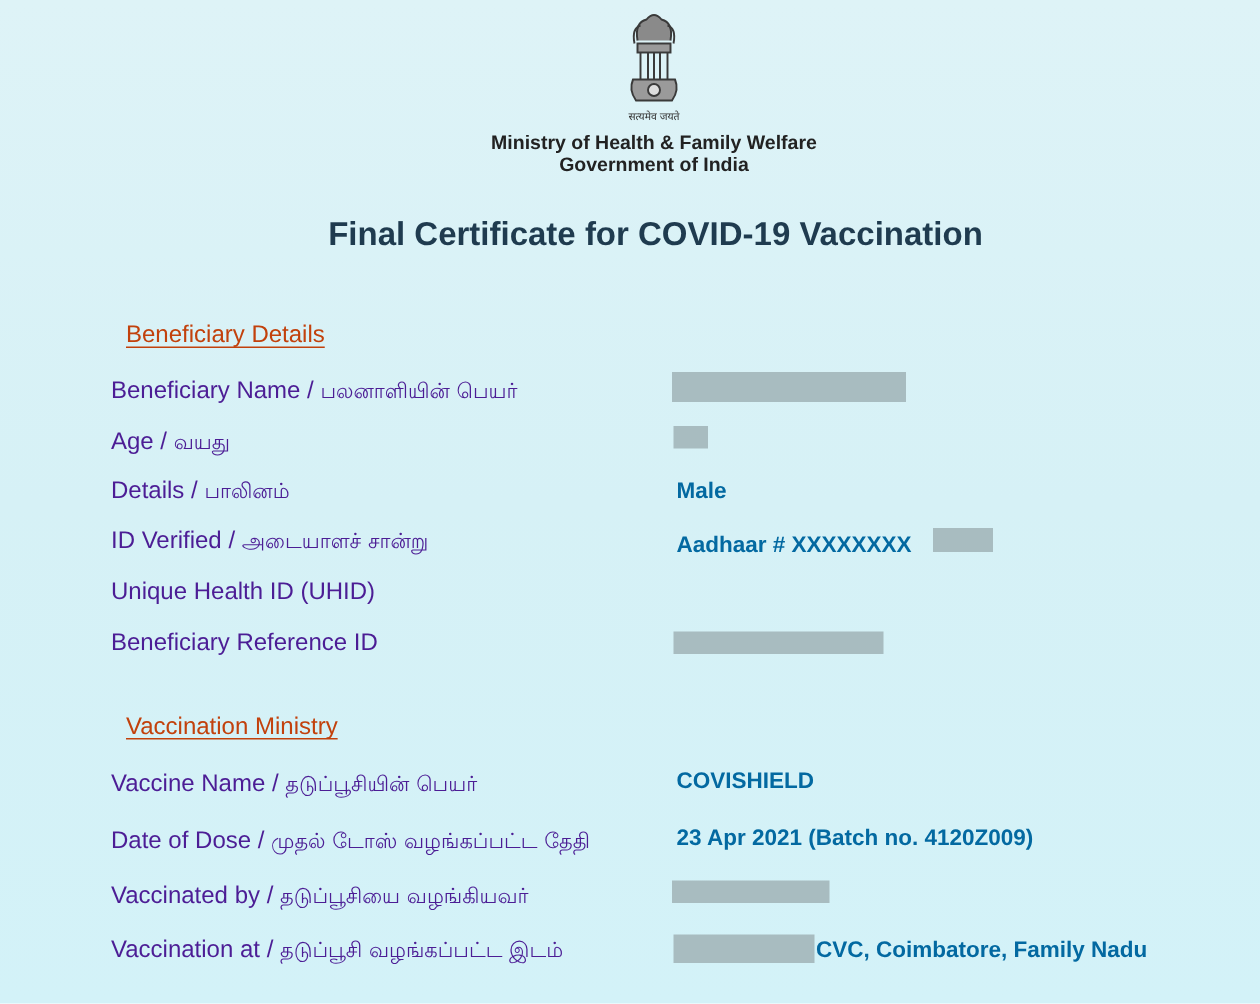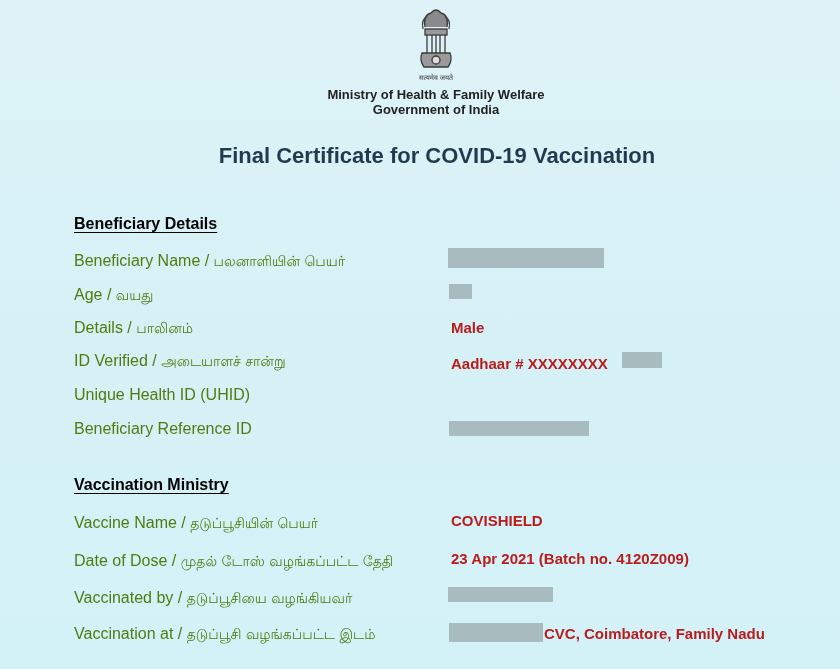--- a/index.html
+++ b/index.html
@@ -17,30 +17,30 @@
       position: absolute; left: 0; width: 872px; text-align: center;
       font-weight: bold; font-size: 13px; color: #222;
     }
     .ministry.l1 { top: 87px; }
     .ministry.l2 { top: 102px; }
     .title {
       position: absolute; left: 0; width: 874px; text-align: center; top: 143px;
       font-size: 22px; font-weight: bold; color: #1f3b4f;
     }
     .section {
-      position: absolute; left: 74px; font-size: 16px; font-weight: bold;
-      color: #000000; text-decoration: underline; text-underline-offset: 3px;
+      position: absolute; left: 84px; font-size: 16px; font-weight: normal;
+      color: #c2410c; text-decoration: underline; text-underline-offset: 3px;
     }
     .label {
-      position: absolute; left: 74px; font-size: 16px; color: #4d7c0f;
+      position: absolute; left: 74px; font-size: 16px; color: #4c1d95;
       white-space: nowrap;
     }
     .label .tamil { font-family: "DejaVu Sans", sans-serif; font-size: 14px; }
     .value {
-      position: absolute; left: 451px; font-size: 15px; font-weight: bold; color: #b91c1c;
+      position: absolute; left: 451px; font-size: 15px; font-weight: bold; color: #0369a1;
       white-space: nowrap;
     }
     .redact {
       position: absolute; background: #a8bcc0;
     }
   </style>
 </head>
 <body>
 
 <svg class="emblem" viewBox="0 0 46 78">

